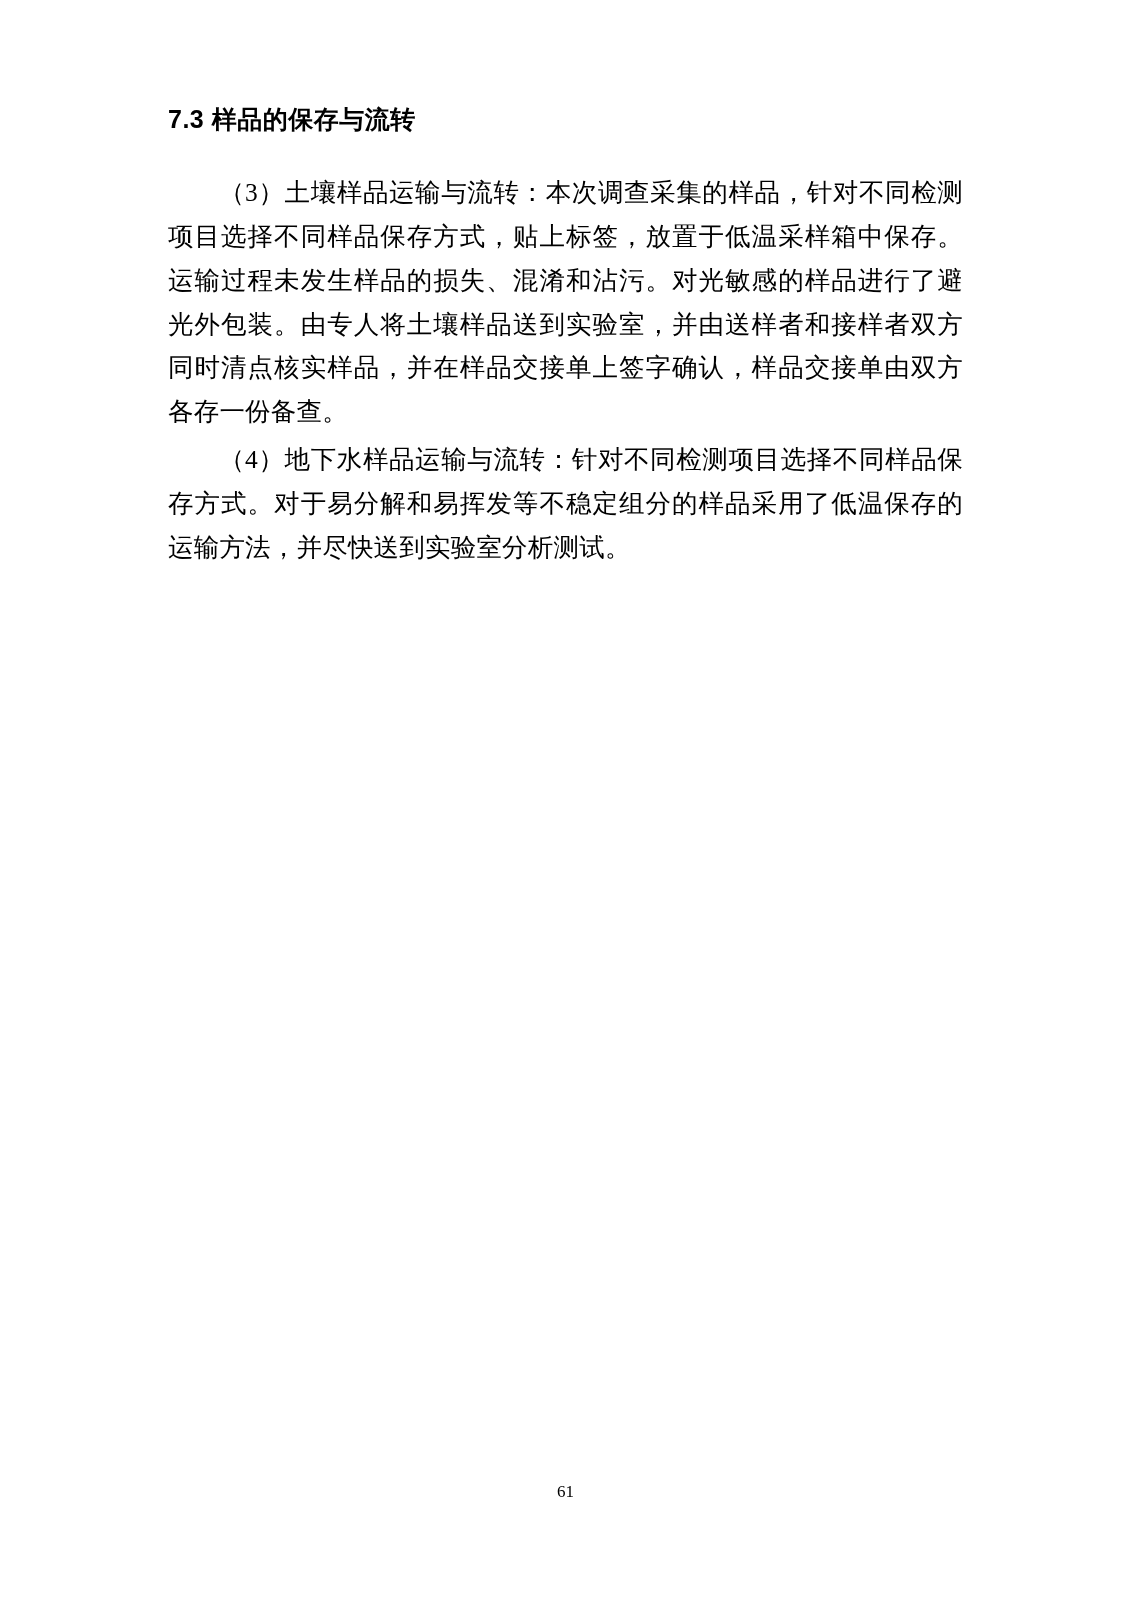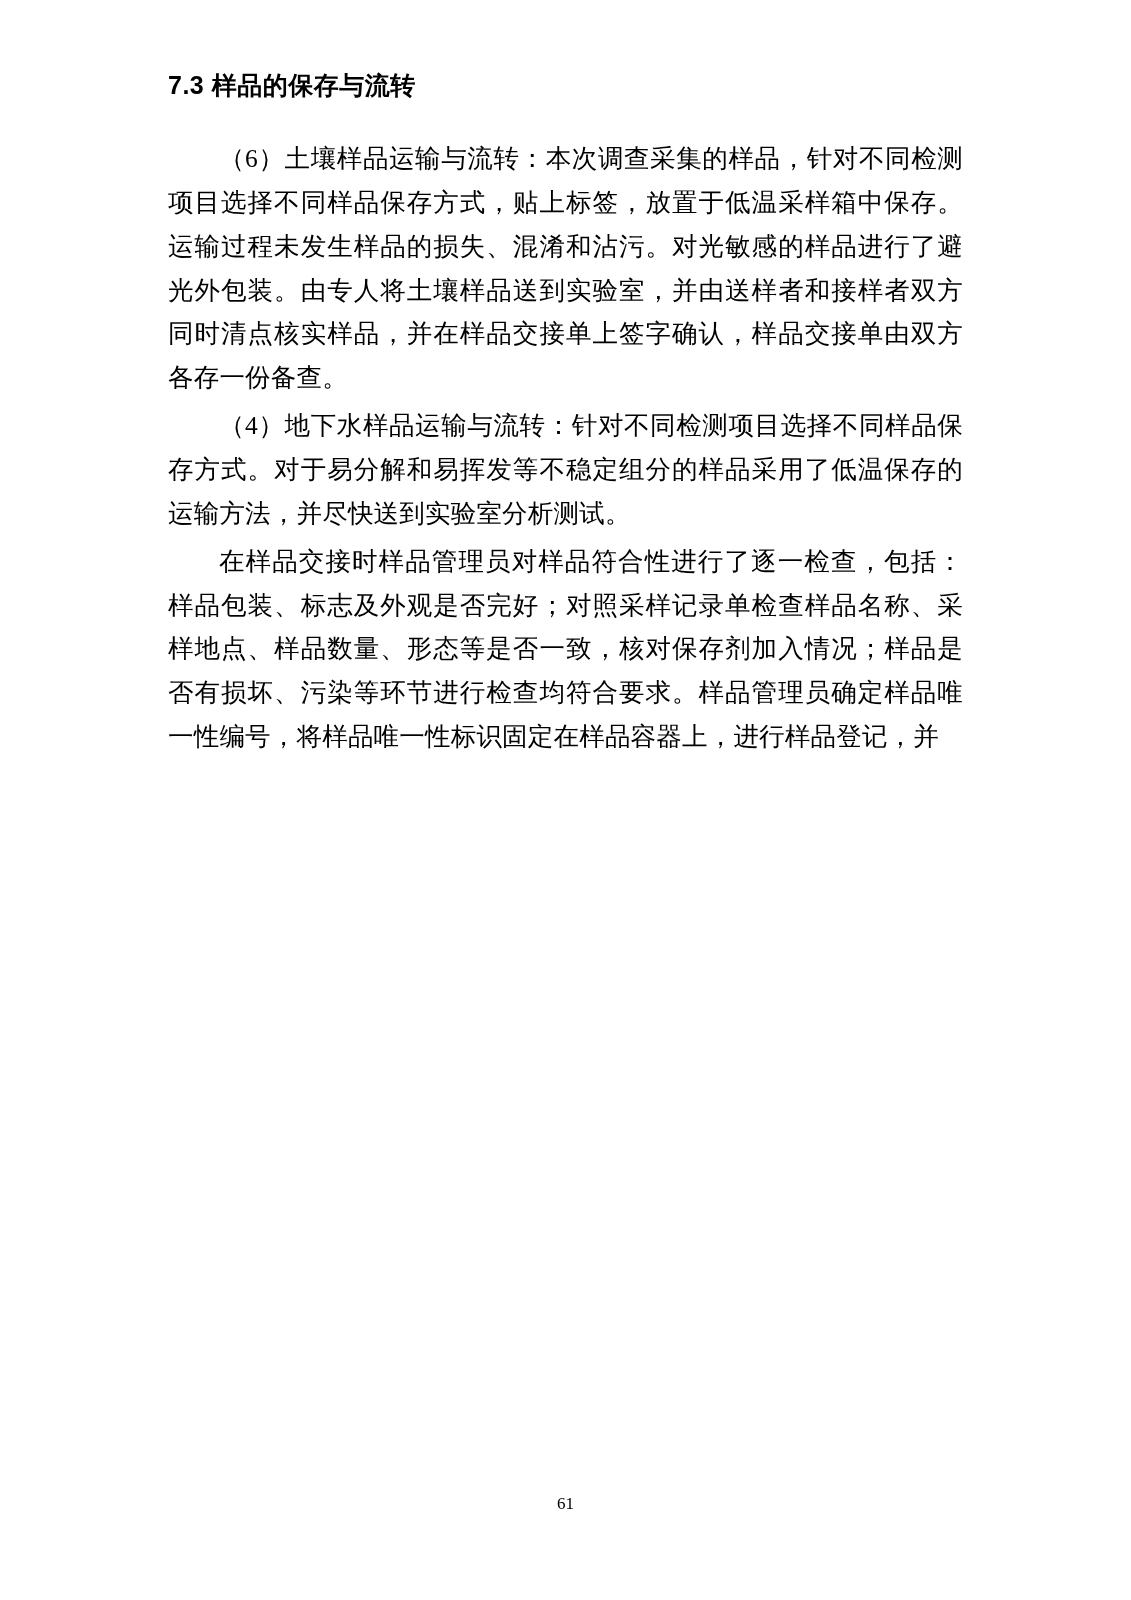--- a/index.html
+++ b/index.html
@@ -13,21 +13,21 @@
     font-family: "Liberation Serif", "DejaVu Serif", serif;
     color: #000000;
     position: relative;
     overflow: hidden;
   }
   .page {
     position: relative;
     width: 1131px;
     height: 1600px;
     box-sizing: border-box;
-    padding: 68px 168px 0 168px;
+    padding: 102px 168px 0 168px;
   }
   .heading {
     font-family: "Liberation Sans", "DejaVu Sans", sans-serif;
     font-weight: bold;
     font-size: 25px;
     letter-spacing: 0.5px;
     margin: 0 0 34px 0;
     line-height: 1.4;
   }
   .para {
@@ -38,35 +38,34 @@
     margin: 0 0 4px 0;
     letter-spacing: 0.2px;
   }
   .para.indent {
     text-indent: 2em;
   }
   .page-number {
     position: absolute;
     left: 0;
     right: 0;
-    bottom: 86px;
+    bottom: 98px;
     text-align: center;
     font-size: 17px;
     font-family: "Liberation Serif", "DejaVu Serif", serif;
   }
 </style>
 </head>
 <body>
 
 <div class="page">
 
   <h2 class="heading">7.3  样品的保存与流转</h2>
 
-  <p class="para indent">（6）土壤样品运输与流转：本次调查采集的样品，针对不同检测项目选择不同样品保存方式，贴上标签，放置于低温采样箱中保存。 运输过程未发生样品的损失、混淆和沾污。对光敏感的样品进行了避 光外包装。由专人将土壤样品送到实验室，并由送样者和接样者双方 同时清点核实样品，并在样品交接单上签字确认，样品交接单由双方 各存一份备查。</p>
+  <p class="para indent">（3）土壤样品运输与流转：本次调查采集的样品，针对不同检测项目选择不同样品保存方式，贴上标签，放置于低温采样箱中保存。 运输过程未发生样品的损失、混淆和沾污。对光敏感的样品进行了避 光外包装。由专人将土壤样品送到实验室，并由送样者和接样者双方 同时清点核实样品，并在样品交接单上签字确认，样品交接单由双方 各存一份备查。</p>
 
   <p class="para indent">（4）地下水样品运输与流转：针对不同检测项目选择不同样品保存方式。对于易分解和易挥发等不稳定组分的样品采用了低温保存的运输方法，并尽快送到实验室分析测试。</p>
 
 
-  <p class="para indent">在样品交接时样品管理员对样品符合性进行了逐一检查，包括：样品包装、标志及外观是否完好；对照采样记录单检查样品名称、采样地点、样品数量、形态等是否一致，核对保存剂加入情况；样品是否有损坏、污染等环节进行检查均符合要求。样品管理员确定样品唯一性编号，将样品唯一性标识固定在样品容器上，进行样品登记，并</p>
 
   <div class="page-number">61</div>
 
 </div>
 
 </body></html>

